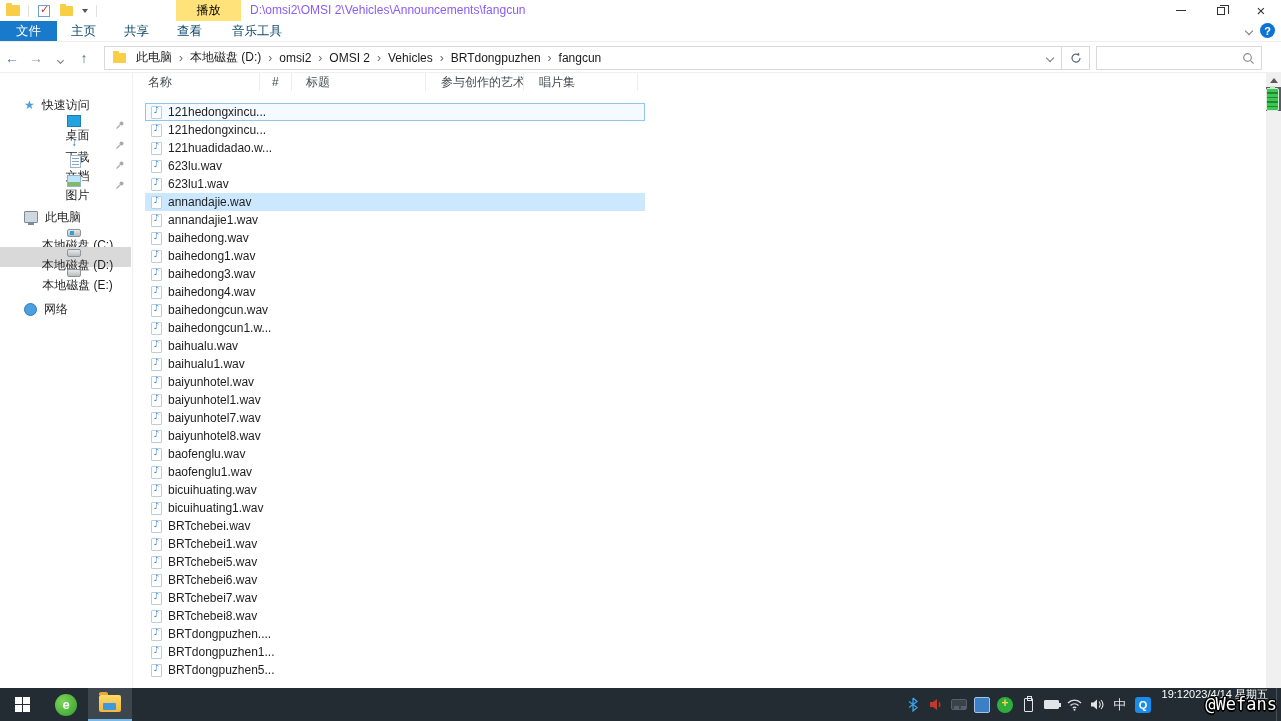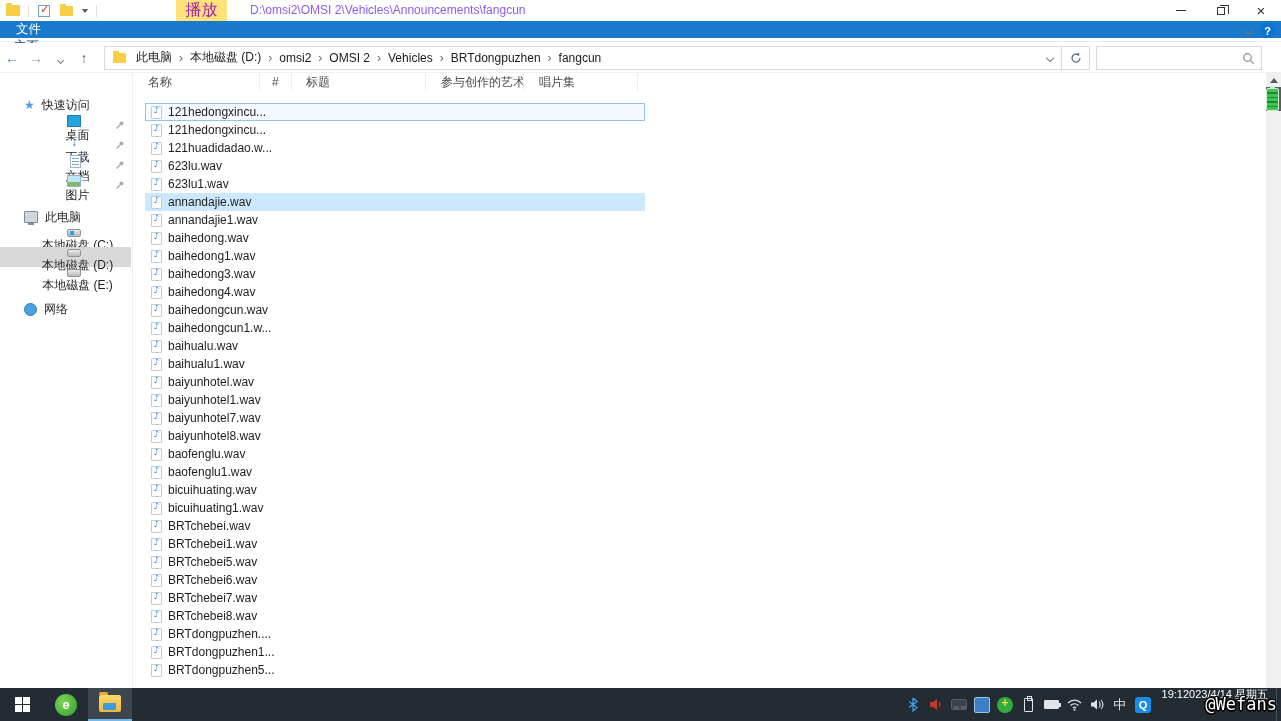--- a/index.html
+++ b/index.html
@@ -10,31 +10,31 @@
   
   .titlebar { position:absolute; top:0; left:0; right:0; height:21px; background:#fff; display:flex; align-items:center; }
   .win-icon { width:14px; height:11px; margin:0 4px 0 6px; background:#f7ce46; border-radius:1px; position:relative; }
   .win-icon:before { content:""; position:absolute; top:-2px; left:0; width:6px; height:2px; background:#f7ce46; border-radius:1px 1px 0 0; }
   .qat-sep { width:1px; height:12px; background:#e0e0e0; margin:0 4px; }
   .qat-check { width:12px; height:12px; border:1px solid #6f9fd0; background:#fff; position:relative; margin:0 5px; }
   .qat-check:after { content:"✓"; position:absolute; top:-3px; left:1px; color:#c0392b; font-size:11px; font-weight:bold; }
   .qat-folder { width:13px; height:10px; background:#f7ce46; border-radius:1px; position:relative; margin:0 5px; }
   .qat-folder:before { content:""; position:absolute; top:-2px; left:0; width:6px; height:2px; background:#f7ce46; }
   .caret-down { width:0; height:0; border-left:3.5px solid transparent; border-right:3.5px solid transparent; border-top:4px solid #555; display:inline-block; margin:0 4px; }
-  .ctx-tab-play { position:absolute; left:176px; top:0; width:51px; height:21px; background:#ffe27a; color:#a21caf;
-    display:flex; align-items:center; justify-content:center; font-size:16px; }
+  .ctx-tab-play { position:absolute; left:176px; top:0; width:65px; height:21px; background:#ffe27a; color:#000000;
+    display:flex; align-items:center; justify-content:center; font-size:12px; }
   .title-text { position:absolute; left:250px; top:3px; font-size:12px; color:#8b5cf6; white-space:nowrap; }
   .win-controls { position:absolute; right:0; top:0; height:21px; display:flex; }
   .win-btn { width:40px; height:21px; display:flex; align-items:center; justify-content:center; color:#333; font-size:13px; }
   .min-glyph { width:10px; height:1px; background:#333; }
   .restore-glyph { width:8px; height:8px; border:1px solid #333; position:relative; background:#fff; }
   .restore-glyph:before { content:""; position:absolute; top:-3px; left:2px; width:8px; height:8px; border:1px solid #333; border-bottom:none; border-left:none; }
 
   
-  .ribbon { position:absolute; top:21px; left:0; right:0; height:21px; background:#fff; border-bottom:1px solid #eceef0; display:flex; align-items:stretch;flex-direction:column; }
+  .ribbon { position:absolute; top:21px; left:0; right:0; height:21px; background:#fff; border-bottom:1px solid #eceef0; display:flex; align-items:stretch; }
   .tab { padding:0 14px; display:flex; align-items:center; font-size:12.5px; color:#0c4a6e; }
   .tab-file { background:#1979ca; color:#fff; padding:0 16px; }
   .tab-contextual { margin-left:2px; }
   .ribbon-right { position:absolute; right:6px; top:2px; display:flex; align-items:center; gap:8px; }
   .chev { width:6px; height:6px; border-right:1.4px solid #777; border-bottom:1.4px solid #777; transform:rotate(45deg); display:inline-block; }
   .help-circle { width:15px; height:15px; border-radius:50%; background:#0c72d4; color:#fff; font-size:11px; font-weight:bold; display:flex; align-items:center; justify-content:center; }
 
   
   .addressbar { position:absolute; top:43px; left:0; right:0; height:30px; background:#fff; display:flex; align-items:center; border-bottom:1px solid #f0f0f0; }
   .nav-btn { width:24px; text-align:center; font-size:14px; color:#8a9aa8; }

